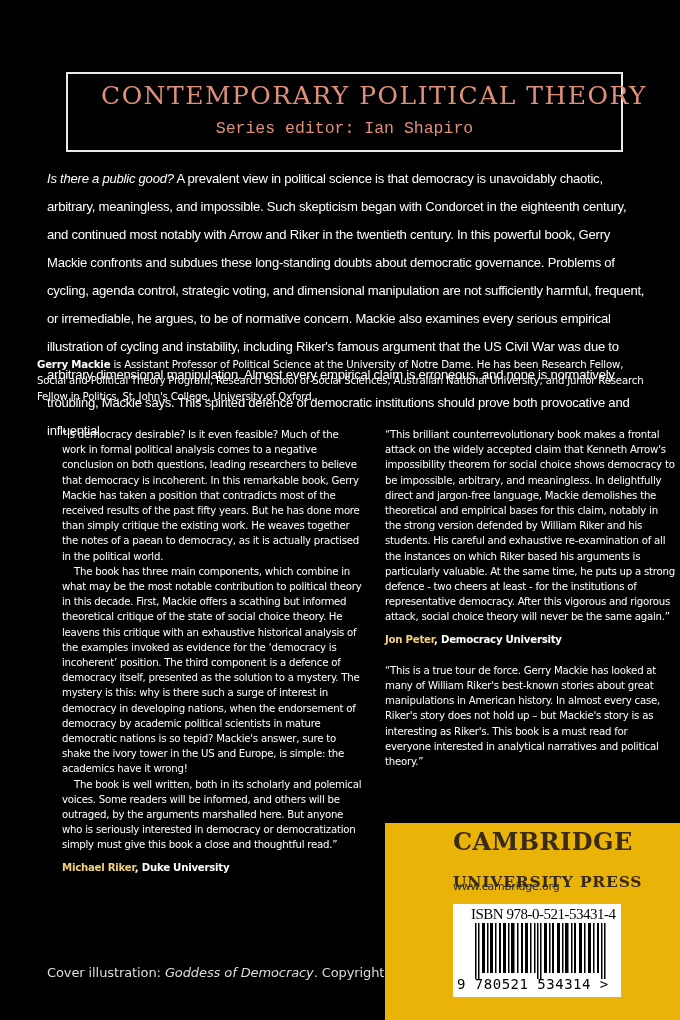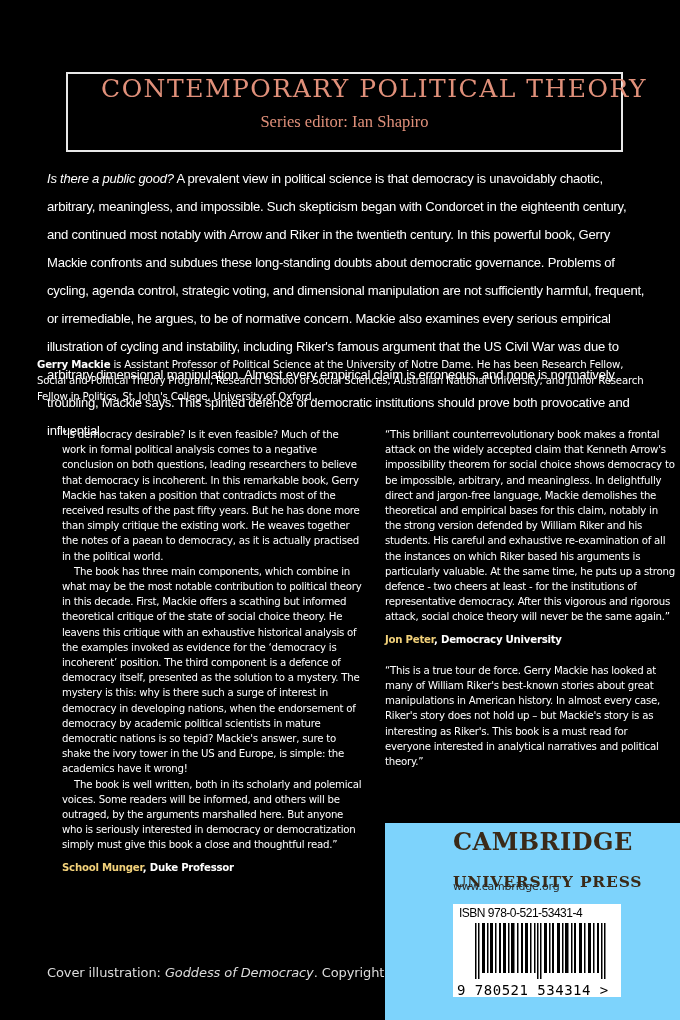--- a/index.html
+++ b/index.html
@@ -1,60 +1,60 @@
 <!DOCTYPE html>
 <html><head>
 <meta charset="utf-8">
 <style>
   html, body { margin:0; padding:0; }
   body { width:680px; height:1020px; background:#000; position:relative; overflow:hidden; color:#fff; }
   .series-box { position:absolute; left:66px; top:72px; width:557px; height:80px; border:2px solid #e8e8e8; box-sizing:border-box; text-align:center; }
-  .series-title { font-family:"DejaVu Serif", serif; color:#e0907a; font-size:25px; letter-spacing:1.5px; line-height:30px; white-space:nowrap;padding-left:33px; }
-  .series-editor { font-family:Liberation Serif, serif; color:#e0907a; font-size:16.5px; margin-top:8px;text-align:center; }
+  .series-title { font-family:"DejaVu Serif", serif; color:#e0907a; font-size:25px; letter-spacing:1.5px; margin-top:7px; line-height:30px; white-space:nowrap;padding-left:33px; }
+  .series-editor { font-family:Liberation Mono, monospace; color:#e0907a; font-size:16.5px; margin-top:8px;text-align:center; }
   .blurb { position:absolute; left:47px; top:165px; width:600px; font-family:Liberation Sans, sans-serif; font-size:13.1px; line-height:28px; letter-spacing:-0.25px; }
   .blurb em { font-style:italic; }
   .bio { position:absolute; left:37px; top:357px; width:610px; font-family:"DejaVu Sans", sans-serif; font-size:10.2px; line-height:16px; letter-spacing:-0.2px; }
   .bio b { font-weight:bold; }
   .col { position:absolute; font-family:"DejaVu Sans", sans-serif; font-size:10.2px; line-height:15.2px; letter-spacing:-0.25px;margin-left:15px; }
   .col-left { left:47px; top:427px; width:300px; }
   .col-right { left:370px; top:427px; width:290px; }
   .col p { margin:0; }
   .col .indent { text-indent:12px; }
   .attrib { margin-top:7px !important; font-weight:bold; }
   .attrib .name { color:#f3d27a; }
   .quote-gap { margin-top:16px !important; }
   .credit { position:absolute; left:47px; top:965px; font-family:"DejaVu Sans", sans-serif; font-size:13px; color:#ddd; letter-spacing:-0.1px; }
   .credit i { font-style:italic; }
-  .yellow { position:absolute; left:385px; top:823px; width:295px; height:197px; background:#7dd3fc; }
+  .yellow { position:absolute; left:385px; top:823px; width:295px; height:197px; background:#eab308; }
   .cup-logo { position:absolute; left:68px; top:6px; color:#3a2a18; font-family:"DejaVu Serif", serif; }
   .cup-line1 { font-size:24px; font-weight:bold; letter-spacing:0.5px; line-height:26px; }
   .cup-line2 { font-size:15.5px; font-weight:bold; letter-spacing:0.8px; line-height:18px; margin-top:18px; }
   .cup-url { position:absolute; left:68px; top:57px; font-family:"DejaVu Sans", sans-serif; font-size:11px; font-weight:normal; color:#2a2a2a; letter-spacing:-0.2px; }
   .barcode-box { position:absolute; left:68px; top:81px; width:168px; height:93px; background:#fff; }
-  .isbn-label { position:absolute; left:6px; top:2px; font-family:Liberation Sans, sans-serif; font-size:12px; color:#000; letter-spacing:-0.5px; }
+  .isbn-label { position:absolute; left:18px; top:2px; font-family:Liberation Serif, serif; font-size:15px; color:#000; letter-spacing:-0.5px; }
   .bars { position:absolute; left:22px; top:19px; width:132px; height:56px; }
-  .ean { position:absolute; left:4px; top:78px; font-family:"DejaVu Sans Mono", monospace; font-size:14px; color:#000; letter-spacing:0.5px; white-space:nowrap; }
+  .ean { position:absolute; left:4px; top:72px; font-family:"DejaVu Sans Mono", monospace; font-size:14px; color:#000; letter-spacing:0.5px; white-space:nowrap; }
 </style>
 </head>
 <body>
 
 <div class="series-box">
   <div class="series-title">CONTEMPORARY POLITICAL THEORY</div>
   <div class="series-editor">Series editor: Ian Shapiro</div>
 </div>
 
 <div class="blurb"><em>Is there a public good?</em><span> A prevalent view in political science is that democracy is unavoidably chaotic, arbitrary, meaningless, and impossible. Such skepticism began with Condorcet in the eighteenth century, and continued most notably with Arrow and Riker in the twentieth century. In this powerful book, Gerry Mackie confronts and subdues these long-standing doubts about democratic governance.  Problems of cycling, agenda control, strategic voting, and dimensional manipulation are not sufficiently harmful, frequent, or irremediable, he argues, to be of normative concern.  Mackie also examines every serious empirical illustration of cycling and instability, including Riker's famous argument that the US Civil War was due to arbitrary dimensional manipulation.  Almost every empirical claim is erroneous, and none is normatively troubling, Mackie says. This spirited defence of democratic institutions should prove both provocative and influential.</span></div>
 
 <div class="bio"><b>Gerry Mackie</b><span> is Assistant Professor of Political Science at the University of Notre Dame. He has been Research Fellow, Social and Political Theory Program, Research School of Social Sciences, Australian National University; and Junior Research Fellow in Politics, St. John's College, University of Oxford.</span></div>
 
 <div class="col col-left">
   <p>“Is democracy desirable?  Is it even feasible? Much of the work in formal political analysis comes to a negative conclusion on both questions, leading researchers to believe that democracy is incoherent. In this remarkable book, Gerry Mackie has taken a position that contradicts most of the received results of the past fifty years.  But he has done more than simply critique the existing work.  He weaves together the notes of a paean to democracy, as it is actually practised in the political world.</p>
   <p class="indent">The book has three main components, which combine in what may be the most notable contribution to political theory in this decade.  First, Mackie offers a scathing but informed theoretical critique of the state of social choice theory.  He leavens this critique with an exhaustive historical analysis of the examples invoked as evidence for the ‘democracy is incoherent’ position.  The third component is a defence of democracy itself, presented as the solution to a mystery.  The mystery is this: why is there such a surge of interest in democracy in developing nations, when the endorsement of democracy by academic political scientists in mature democratic nations is so tepid? Mackie's answer, sure to shake the ivory tower in the US and Europe, is simple: the academics have it wrong!</p>
   <p class="indent">The book is well written, both in its scholarly and polemical voices.  Some readers will be informed, and others will be outraged, by the arguments marshalled here. But anyone who is seriously interested in democracy or democratization simply must give this book a close and thoughtful read.”</p>
-  <p class="attrib"><span class="name">School Munger</span><span>, Duke Professor</span></p>
+  <p class="attrib"><span class="name">Michael Riker</span><span>, Duke University</span></p>
 </div>
 
 <div class="col col-right">
   <p>“This brilliant counterrevolutionary book makes a frontal attack on the widely accepted claim that Kenneth Arrow's impossibility theorem for social choice shows democracy to be impossible, arbitrary, and meaningless. In delightfully direct and jargon-free language, Mackie demolishes the theoretical and empirical bases for this claim, notably in the strong version defended by William Riker and his students.  His careful and exhaustive re-examination of all the instances on which Riker based his arguments is particularly valuable. At the same time, he puts up a strong defence - two cheers at least - for the institutions of representative democracy. After this vigorous and rigorous attack, social choice theory will never be the same again.”</p>
   <p class="attrib"><span class="name">Jon Peter</span><span>, Democracy University</span></p>
   <p class="quote-gap">“This is a true tour de force. Gerry Mackie has looked at many of William Riker's best-known stories about great manipulations in American history. In almost every case, Riker's story does not hold up – but Mackie's story is as interesting as Riker's. This book is a must read for everyone interested in analytical narratives and political theory.”</p>
 </div>
 
 <div class="credit"><span>Cover illustration: </span><i>Goddess of Democracy</i><span>. Copyright Peter Turnley/CORBIS.</span></div>
 

